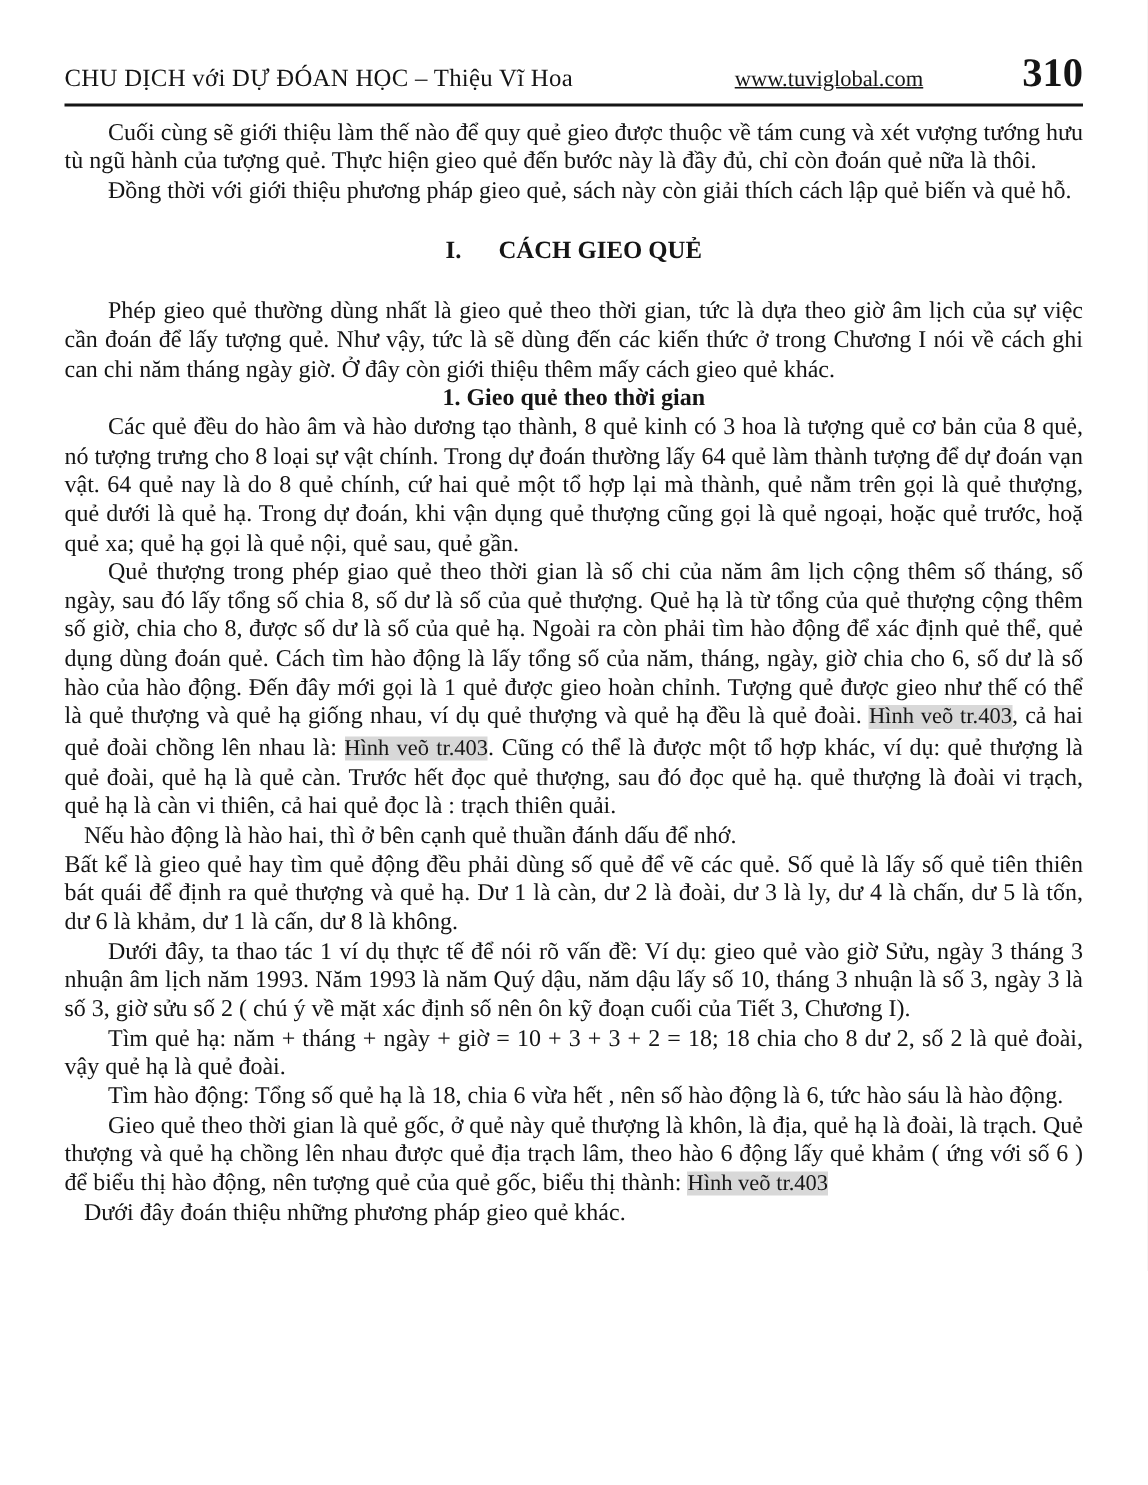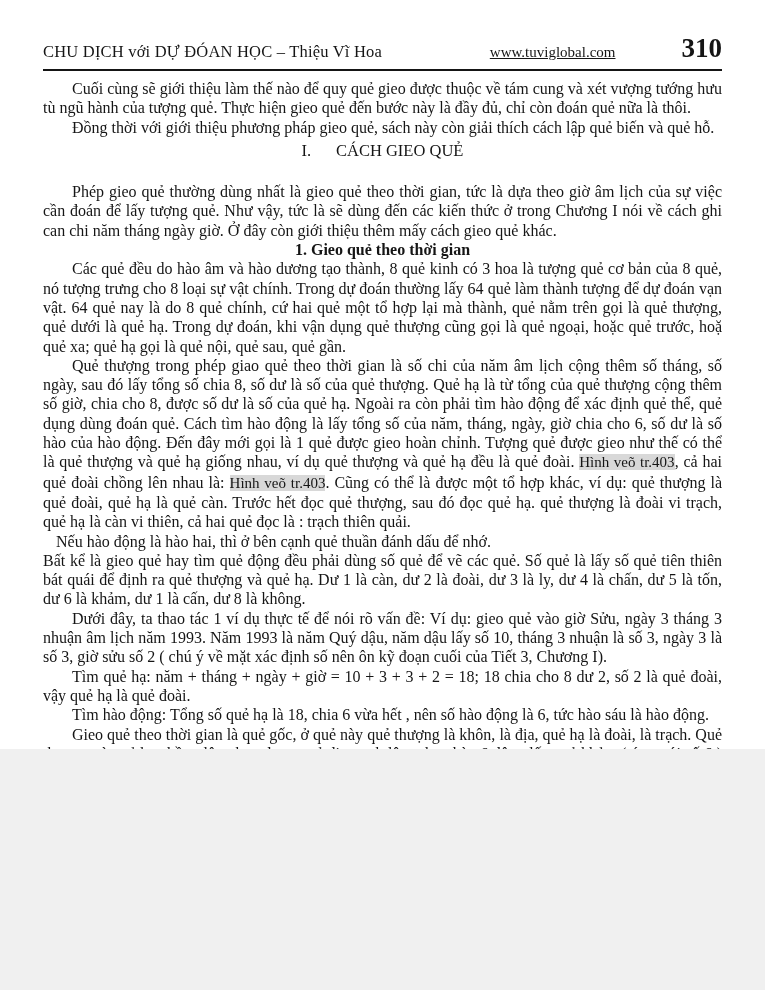--- a/index.html
+++ b/index.html
@@ -1,18 +1,18 @@
 <!DOCTYPE html>
 <html style="--ink: #151515; --hl: #d8d8d8; --paper: #ffffff;"><head>
 <meta charset="utf-8">
 <style>
   :root { --ink:#151515; --hl:#d8d8d8; --paper:#ffffff; }
   html,body { margin:0; padding:0; background:#f0f0f0; }
   .page {
-    position:relative; width:765px; height:749px; margin:0 auto;
+    position:relative; width:765px; height:990px; margin:0 auto;
     background:var(--paper); color:var(--ink);
     font-family:"Liberation Serif", serif; overflow:hidden;
     box-sizing:border-box;
   }
   .hdr {
     display:flex; align-items:baseline;
     padding:36px 43px 7px 43px;
   }
   .hdr .title { font-size:16.5px; letter-spacing:0.2px; white-space:nowrap; }
   .hdr .site  { margin-left:auto; margin-right:66px; font-size:15px;
@@ -20,21 +20,21 @@
   .hdr .pagenum { font-size:27px; font-weight:bold; line-height:0.9; }
   .rule { border:0; border-top:2px solid var(--ink); margin:0 43px; }
   .body {
     padding:8px 43px 0 43px;
     font-size:16px; line-height:19.3px; text-align:justify;
   }
   .para { margin:0; }
   .indent-normal { text-indent:29px; }
   .indent-small  { text-indent:13px; }
   .indent-none   { text-indent:0; }
-  .h-main { text-align:center; font-weight:normal; text-indent:0; margin:4px 0 22px 0; font-size:16.5px; }
+  .h-main { text-align:center; font-weight:bold; text-indent:0; margin:20px 0 22px 0; font-size:16.5px; }
   .h-sub  { text-align:center; font-weight:bold; text-indent:0; margin:0; font-size:16px; }
   .figure-ref {
     font-family:Liberation Serif, serif;
     background:var(--hl); font-size:15px;
   }
 </style>
 </head>
 <body>
 
 <div class="page">

